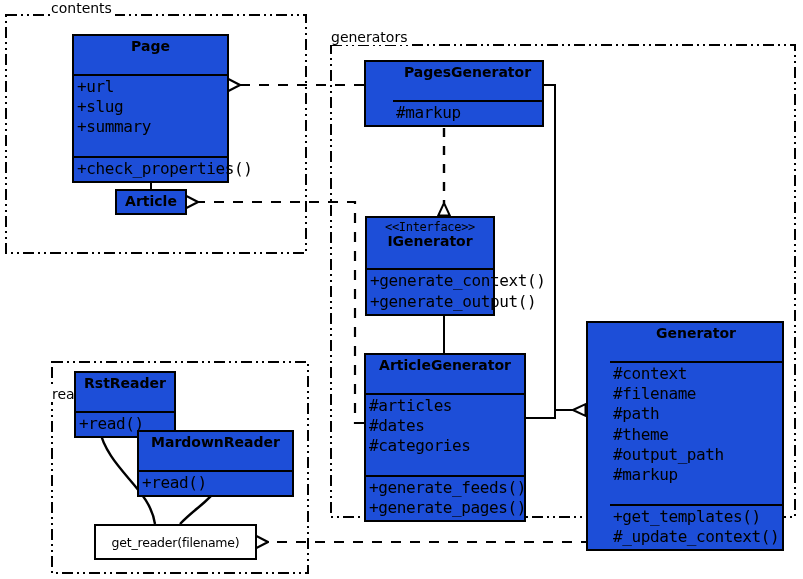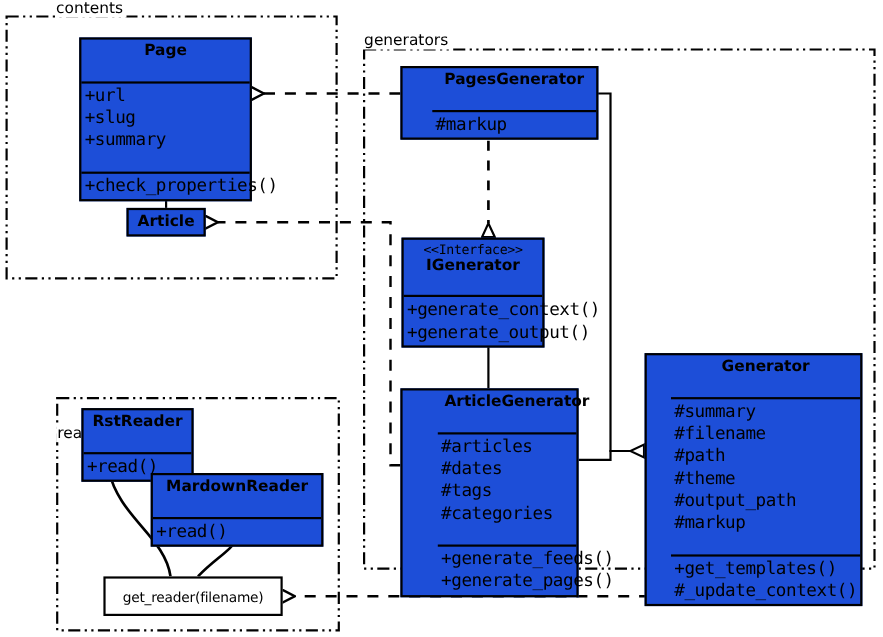--- a/index.html
+++ b/index.html
@@ -184,38 +184,37 @@
     <div class="uml-name">
       <span class="uml-stereotype">&lt;&lt;Interface&gt;&gt;</span>
       <span>IGenerator</span>
     </div>
     <div class="uml-compartment uml-sep">
       <div>+generate_context()</div>
       <div>+generate_output()</div>
     </div>
   </div>
 
-  <div class="uml-class" style="left:364px; top:353px; width:162px;padding-left:32px;">
+  <div class="uml-class" style="left:364px; top:353px; width:162px;">
     <div class="uml-name">ArticleGenerator</div>
     <div class="uml-compartment uml-sep">
       <div>#articles</div>
       <div>#dates</div>
-      <div>#tags</div>
       <div>#categories</div>
     </div>
     <div class="uml-compartment uml-sep">
       <div>+generate_feeds()</div>
       <div>+generate_pages()</div>
     </div>
   </div>
 
   <div class="uml-class" style="left:586px; top:321px; width:198px;padding-left:22px;">
     <div class="uml-name">Generator</div>
     <div class="uml-compartment uml-sep">
-      <div>#summary</div>
+      <div>#context</div>
       <div>#filename</div>
       <div>#path</div>
       <div>#theme</div>
       <div>#output_path</div>
       <div>#markup</div>
     </div>
     <div class="uml-compartment uml-sep">
       <div>+get_templates()</div>
       <div>#_update_context()</div>
     </div>

